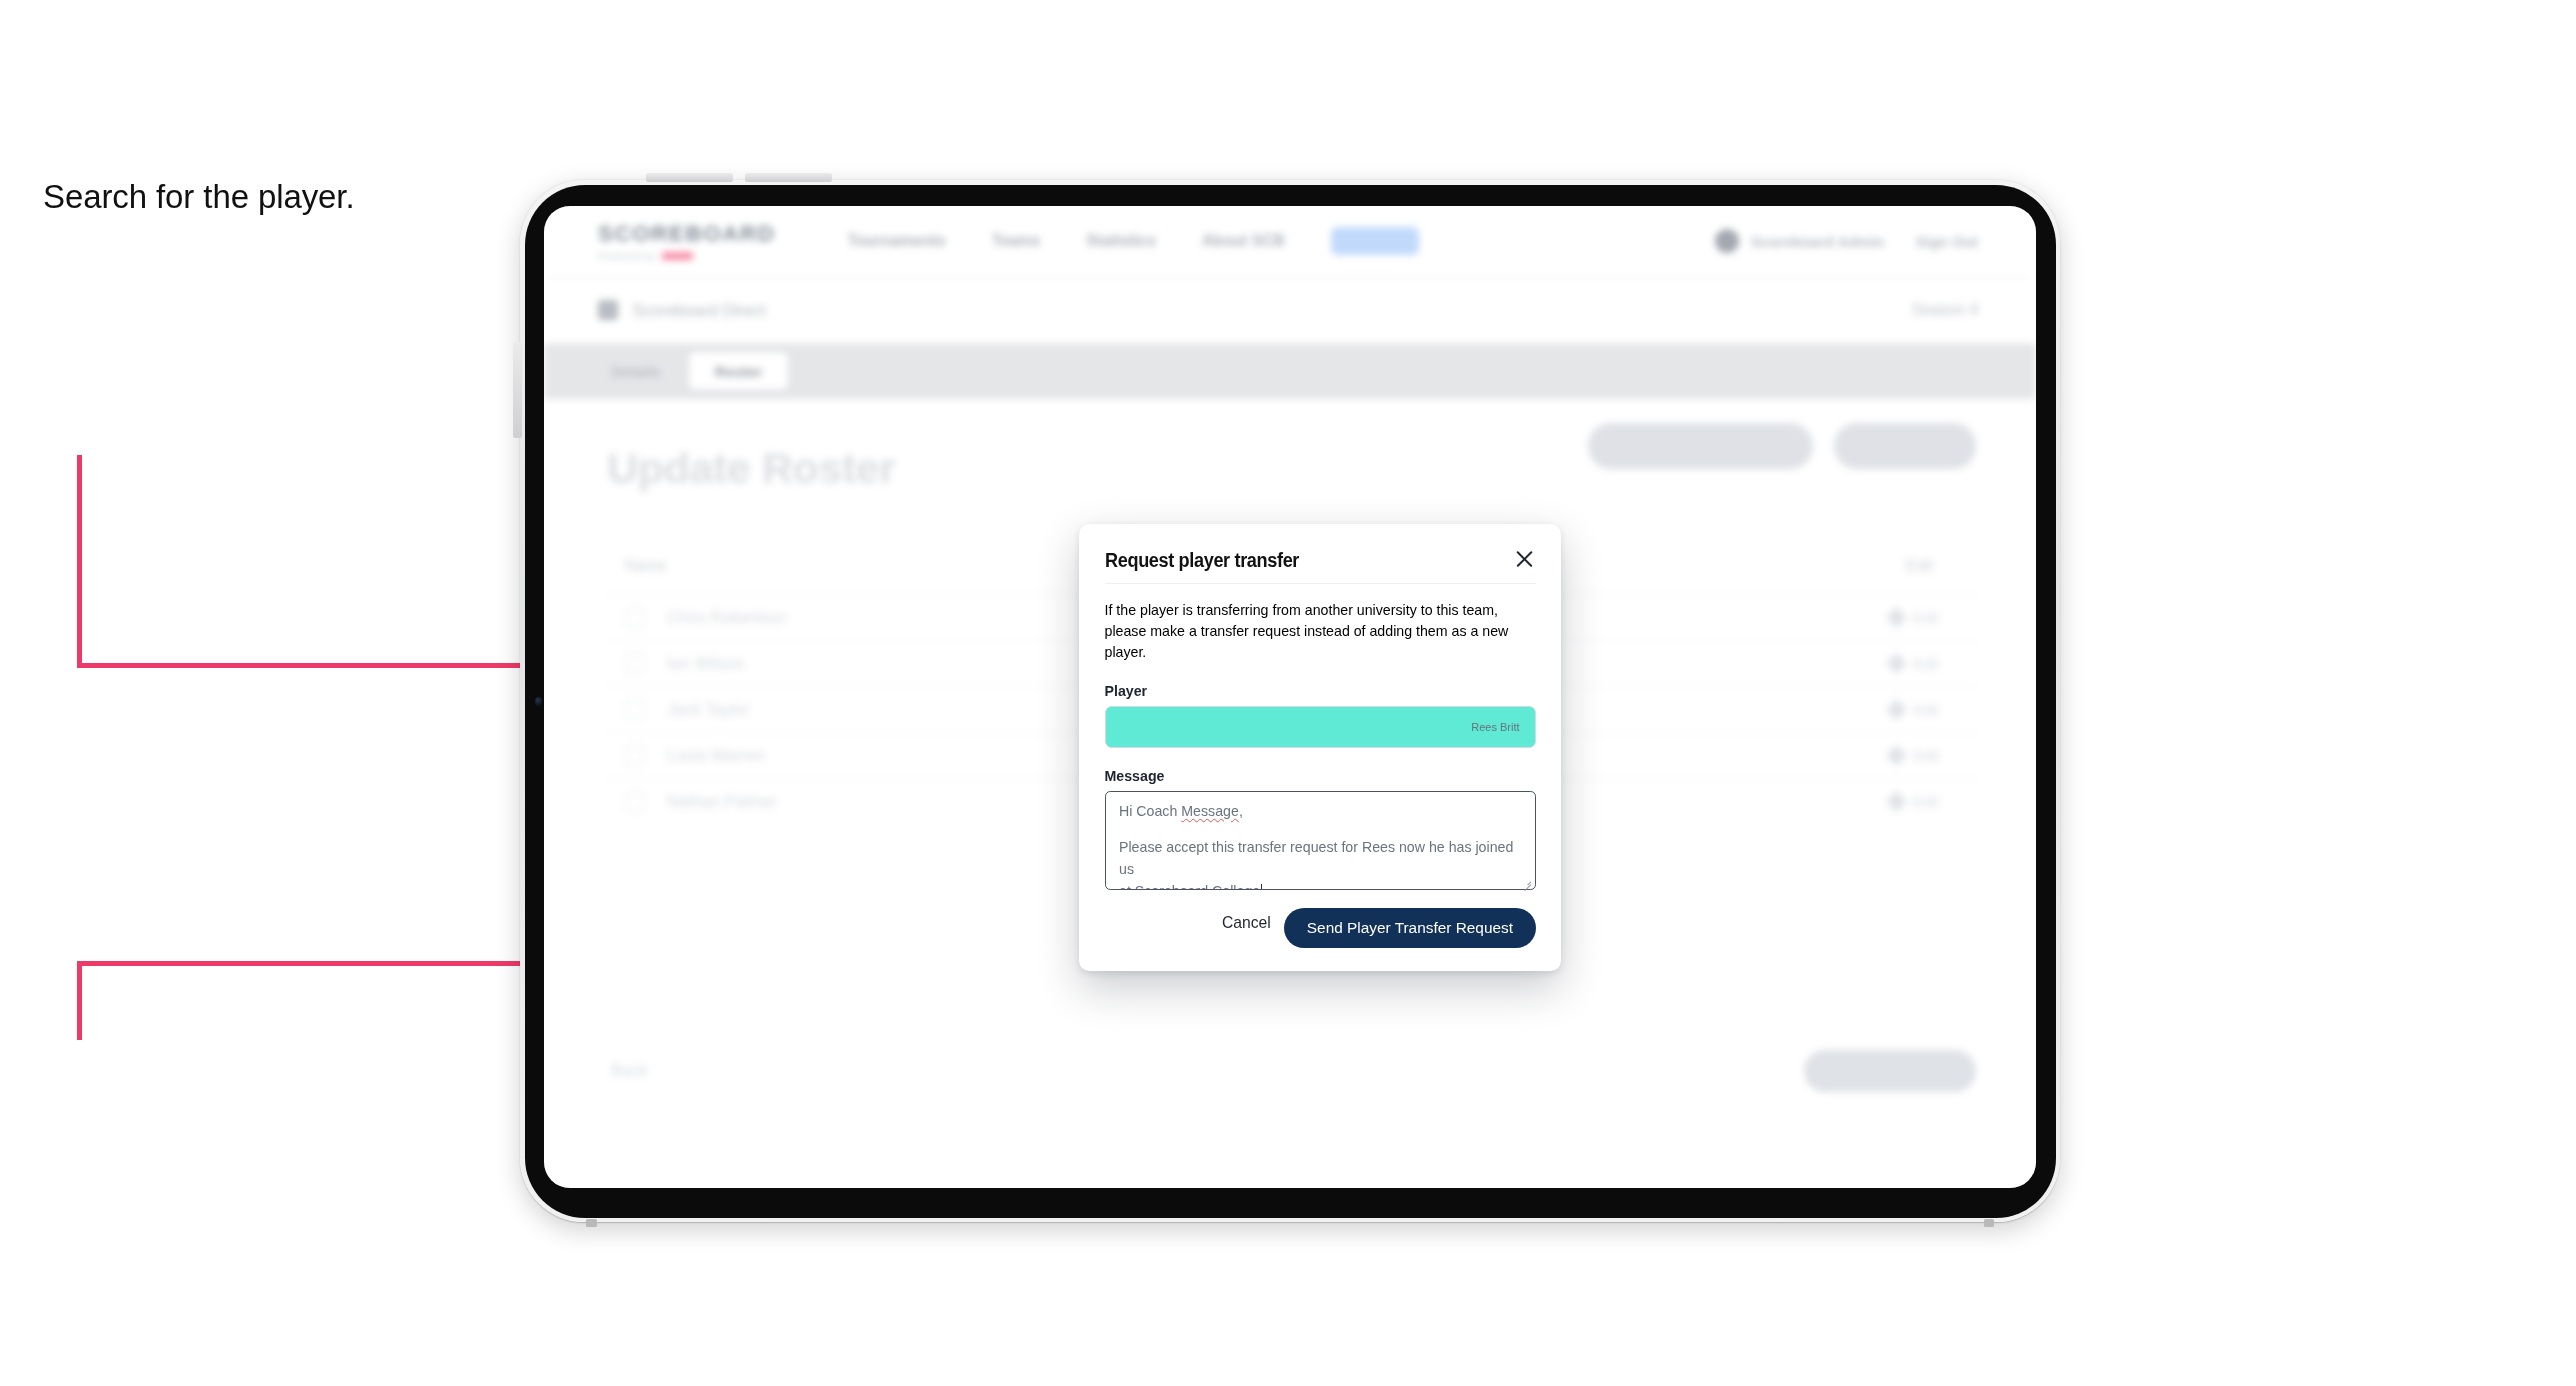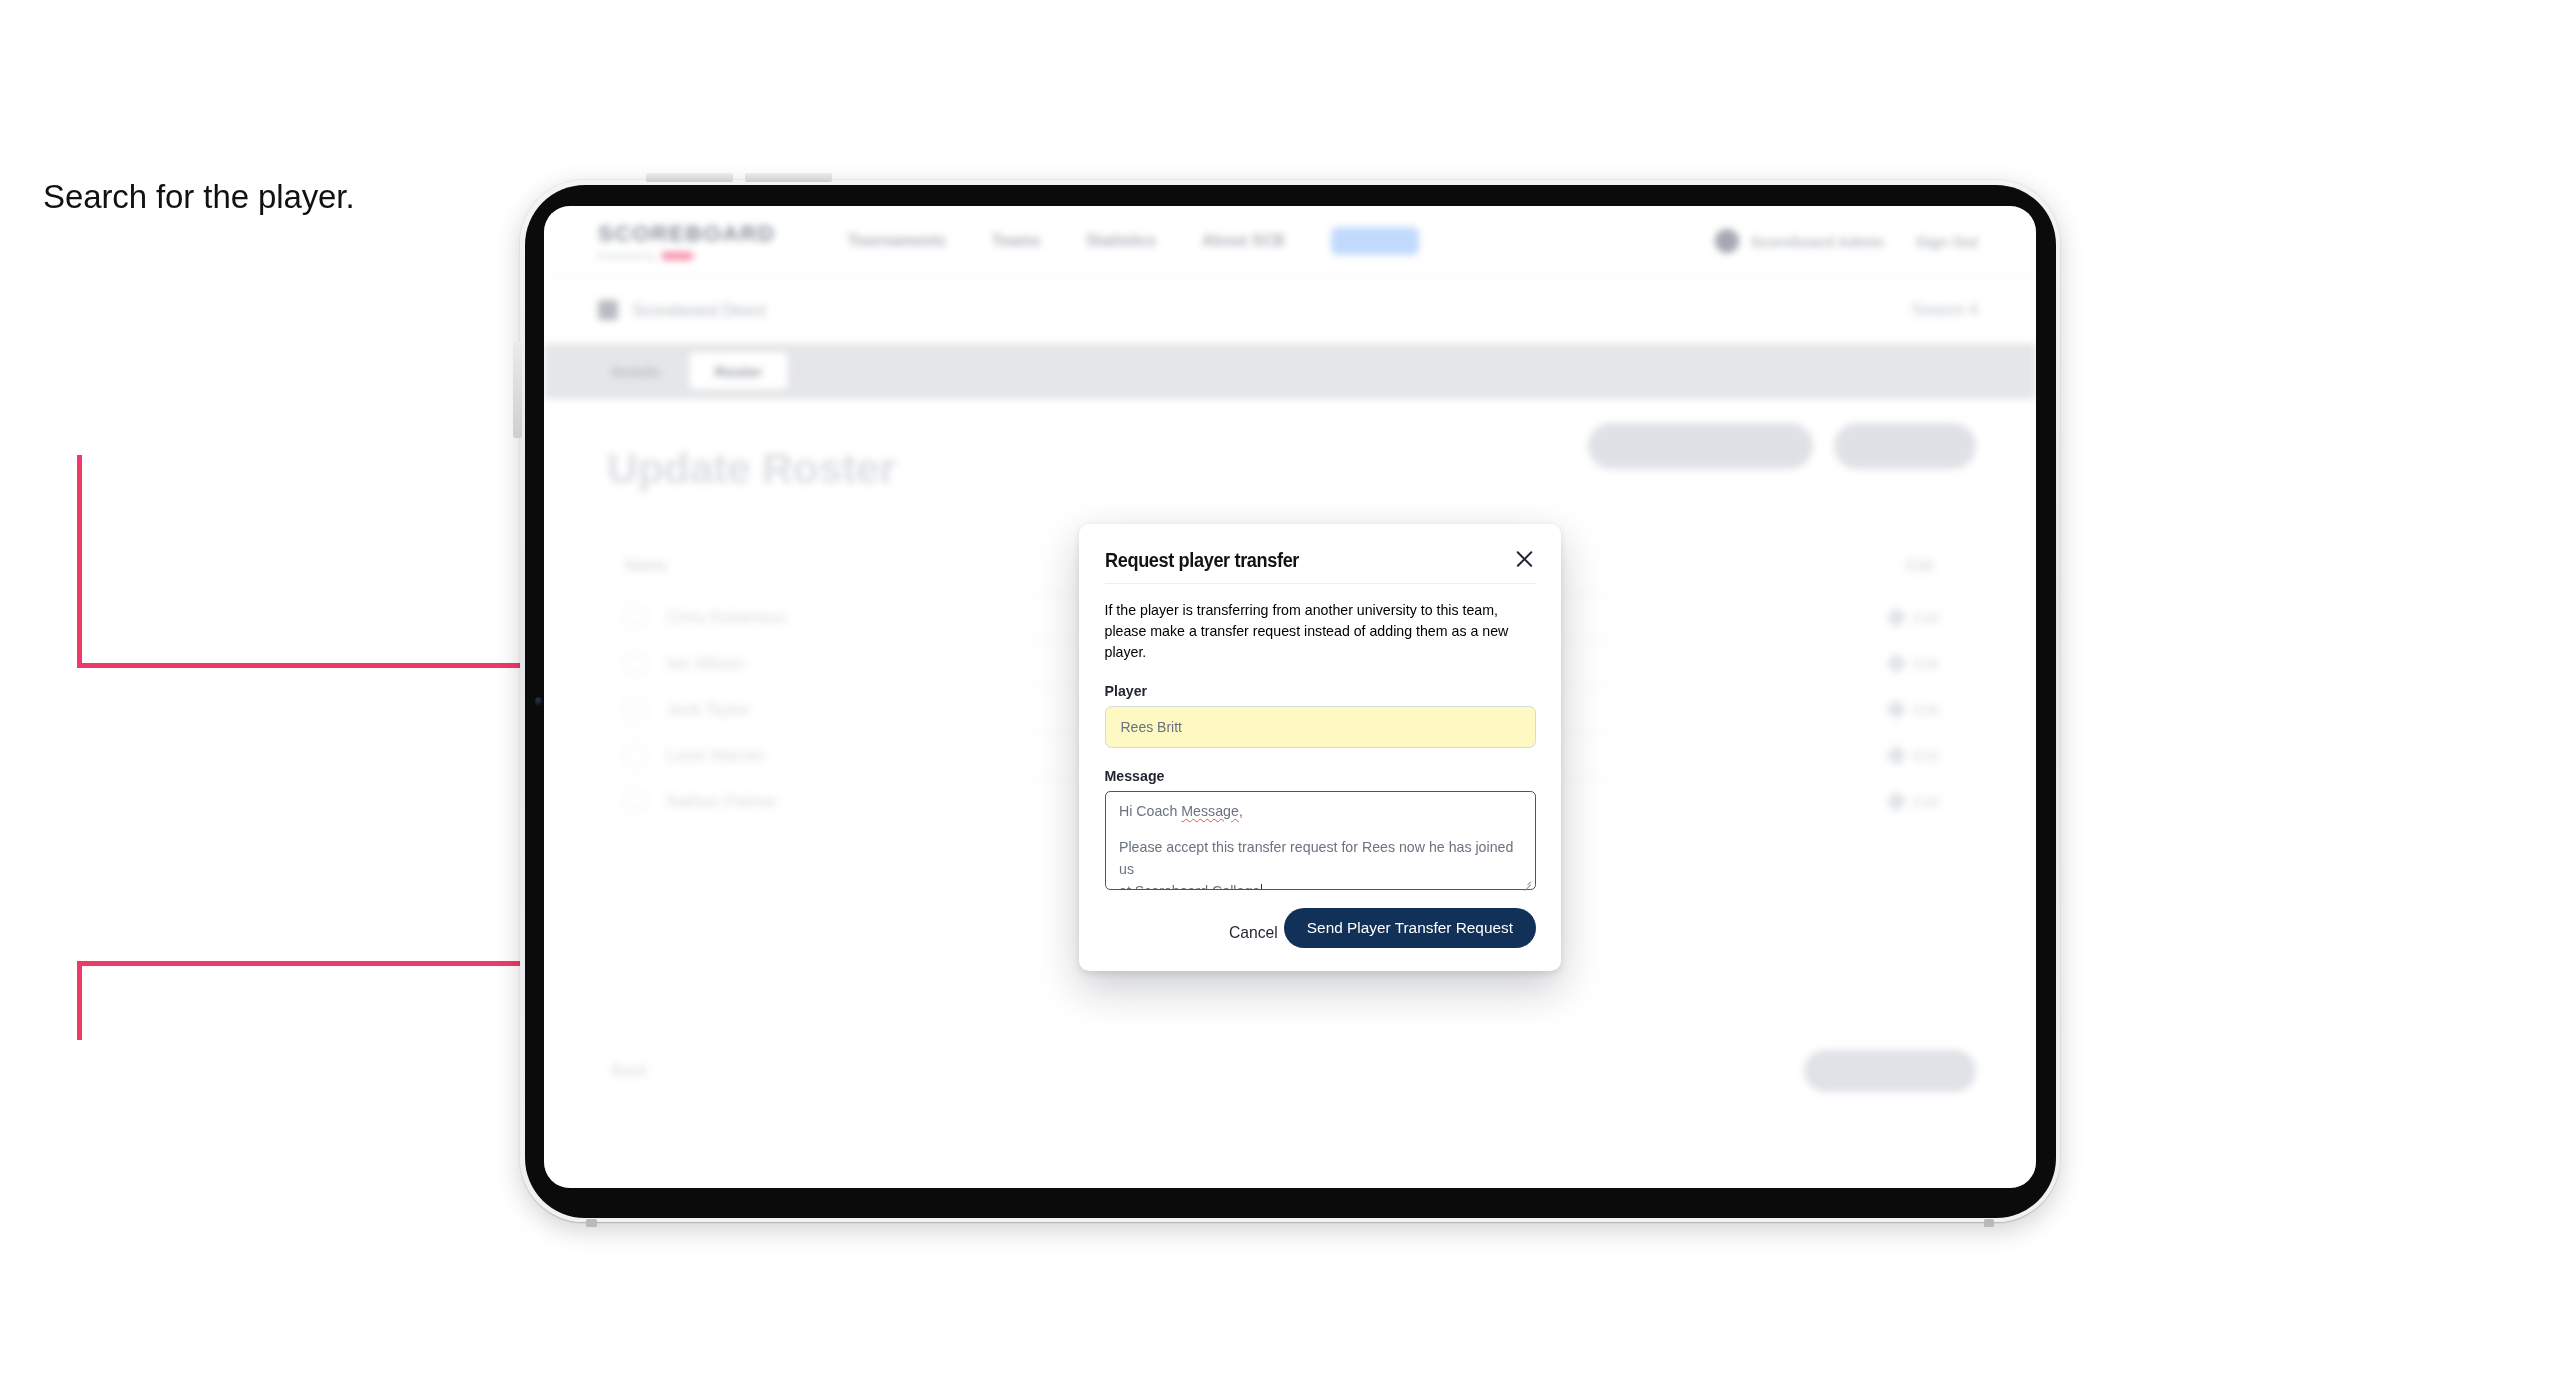--- a/index.html
+++ b/index.html
@@ -173,23 +173,24 @@
   #modal-desc {
     margin-top: 16.5px;
     font-size: 14.2px; line-height: 1.48; color:#000000;
   }
   .fieldlabel {
     margin-top: 19.5px; margin-bottom: 7.5px;
     font-size: 14.2px; font-weight: 700; color:#1f2430;
   }
   #player-input {
     width: 100%; height: 42px;
-    background:#fef9c3; border: 0.7px solid #d6dae0; border-radius: 6.7px;
-    font-family:"Liberation Sans", sans-serif; font-size: 14px; color:#6a717c;
+    background:#5eead4; border: 0.7px solid #d6dae0; border-radius: 6.7px;
+    font-family:"Liberation Sans", sans-serif; font-size: 11px; color:#6a717c;
     padding: 0 15px;
+    text-align: right;
   }
   .msg-line { position:relative; }
   .squiggle {
     text-decoration: underline wavy #e0564e;
     text-decoration-thickness: 1px;
     text-underline-offset: 2.2px;
   }
   .caret {
     display:inline-block; width:1.2px; height:14.2px; background:#2b2f38;
     vertical-align:-2.2px; margin-left:0.7px;
@@ -206,21 +207,21 @@
     pointer-events:none;
   }
   #resize-grip::before, #resize-grip::after {
     content:""; position:absolute; background:#8d939c; height:1px; border-radius:0.7px;
     right:0; transform-origin: right center; transform: rotate(-45deg);
   }
   #resize-grip::before { width: 9px; bottom: 1.5px; }
   #resize-grip::after  { width: 5.2px;  bottom: 4.5px; }
 
   #modal-actions {
-    margin-top: 18px; display:flex; align-items:flex-end; justify-content:flex-end; gap: 2px;
+    margin-top: 18px; display:flex; align-items:flex-start; justify-content:flex-end; gap: 9px;
   }
   #cancel-btn {
     background:none; border:none; cursor:pointer;
     font-family:"Liberation Sans", sans-serif; font-size: 15.7px; color:#1e232c; padding: 6px 4.5px;
   }
   #send-btn {
     background:#123158; border:none; cursor:pointer; color:#ffffff;
     font-family:"Liberation Sans", sans-serif; font-size: 15.4px;
     padding: 11.2px 22.5px; border-radius: 22.5px; white-space: nowrap;
   }

